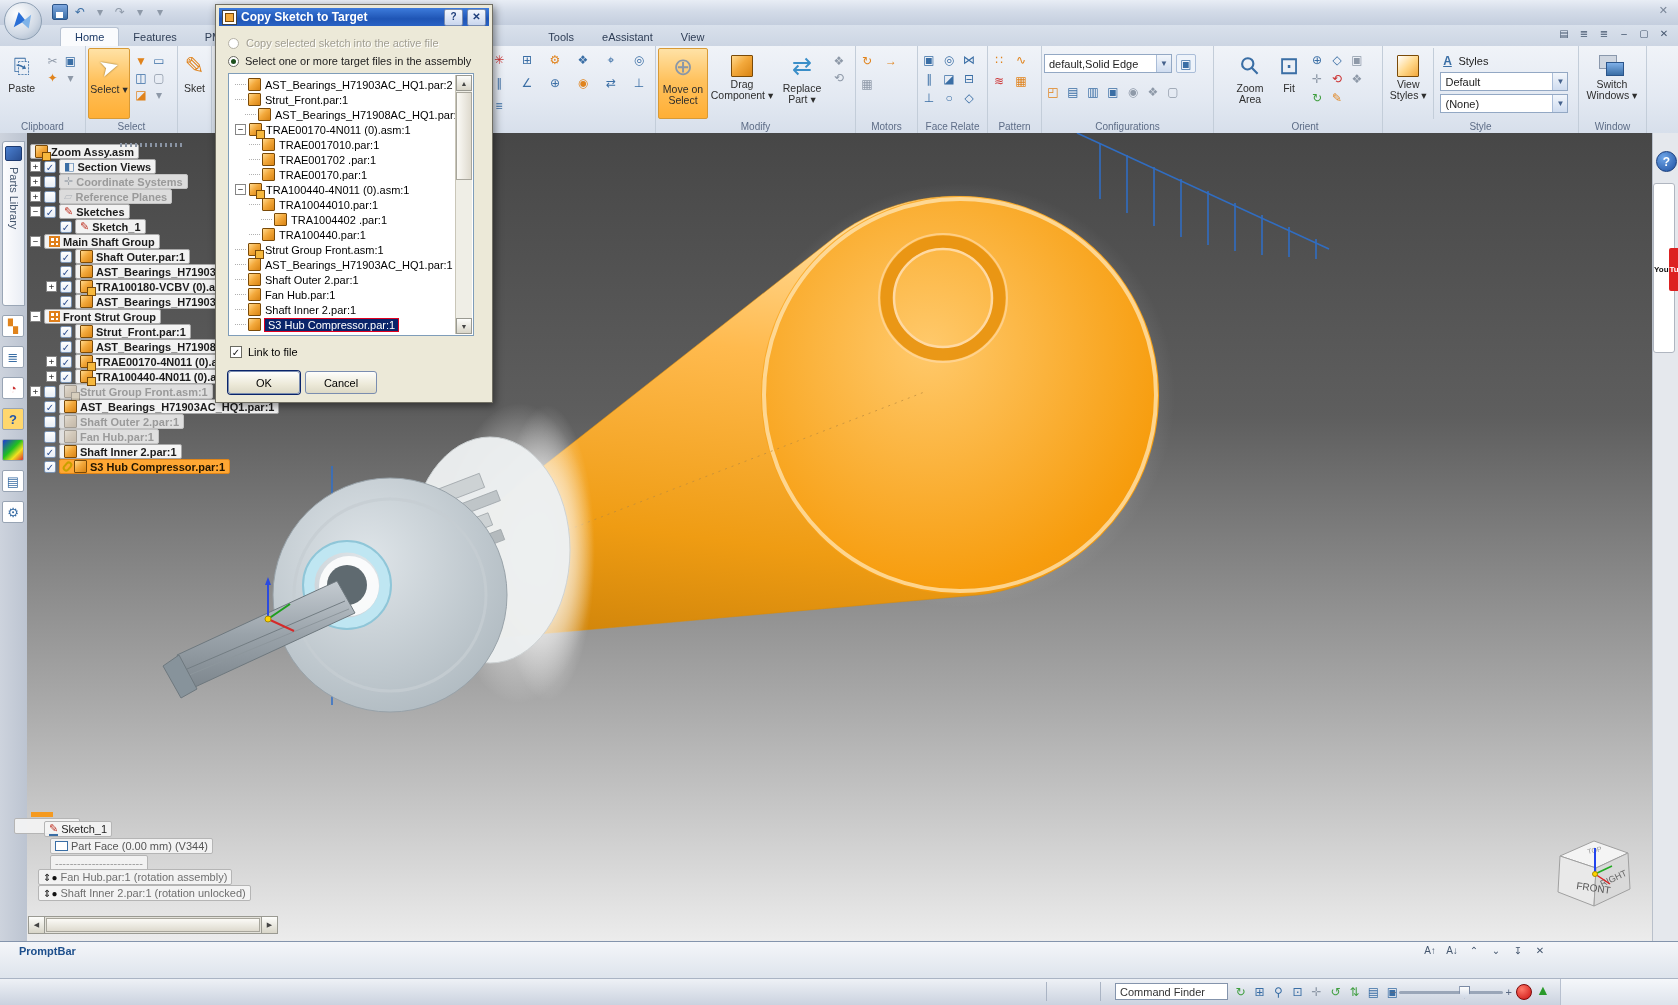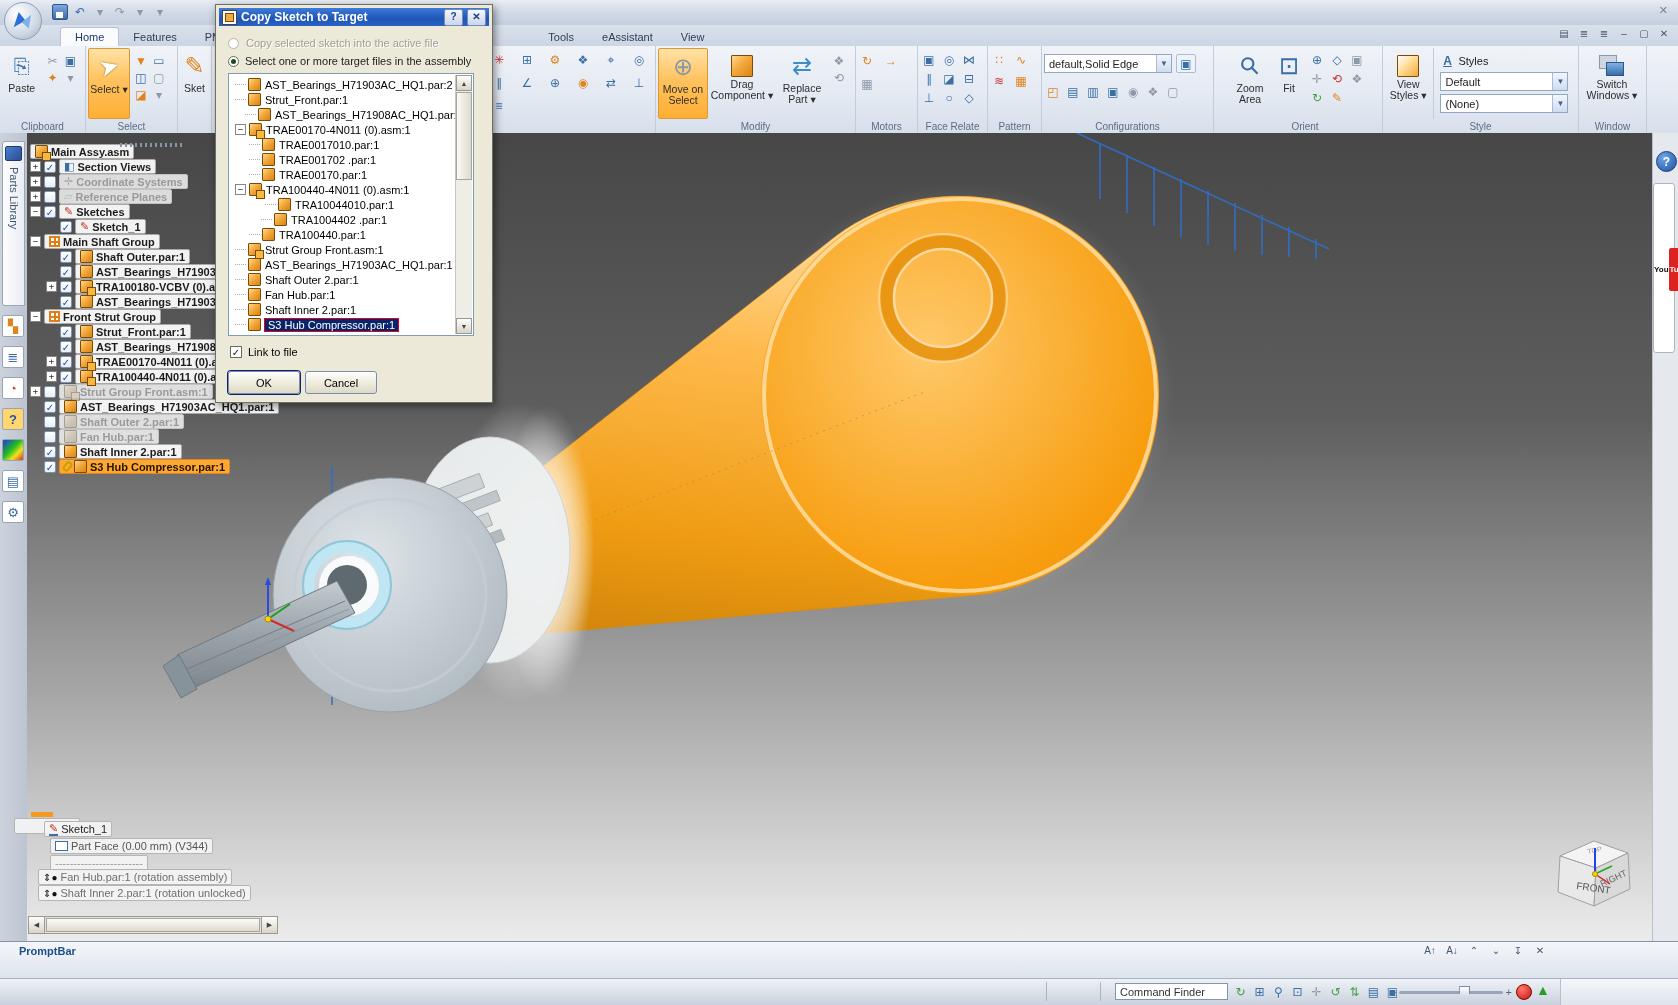--- a/index.html
+++ b/index.html
@@ -481,21 +481,21 @@
         <circle r="3" fill="#ffd400" stroke="#a88c00"></circle>
       </g>
     </svg>
   </div>
 
   <div class="pf-handle"></div>
   <div id="pathfinder">
       <div class="prow" style="padding-left: 0px;">
         <span class="pill">
           <span class="cub asm"></span>
-          <span>Main Assy.asm</span>
+          <span>Zoom Assy.asm</span>
         </span>
       </div>
       <div class="prow" style="padding-left: 0px;">
         <span class="exp">+</span>
         <span class="chk">✓</span>
         <span class="pill">
           <span class="glyphico" style="color: rgb(58, 110, 165);">◧</span>
           <span>Section Views</span>
         </span>
       </div>
@@ -763,21 +763,21 @@
           <div class="trow" style="padding-left: 20px;">
             <span class="dots"></span>
             <span class="cub"></span>
             <span class="tlabel">TRAE00170.par:1</span>
           </div>
           <div class="trow" style="padding-left: 6px;">
             <span class="exp">−</span>
             <span class="cub asm"></span>
             <span class="tlabel">TRA100440-4N011 (0).asm:1</span>
           </div>
-          <div class="trow" style="padding-left: 36px;">
+          <div class="trow" style="padding-left: 20px;">
             <span class="dots"></span>
             <span class="cub"></span>
             <span class="tlabel">TRA10044010.par:1</span>
           </div>
           <div class="trow" style="padding-left: 32px;">
             <span class="dots"></span>
             <span class="cub"></span>
             <span class="tlabel">TRA1004402 .par:1</span>
           </div>
           <div class="trow" style="padding-left: 20px;">

